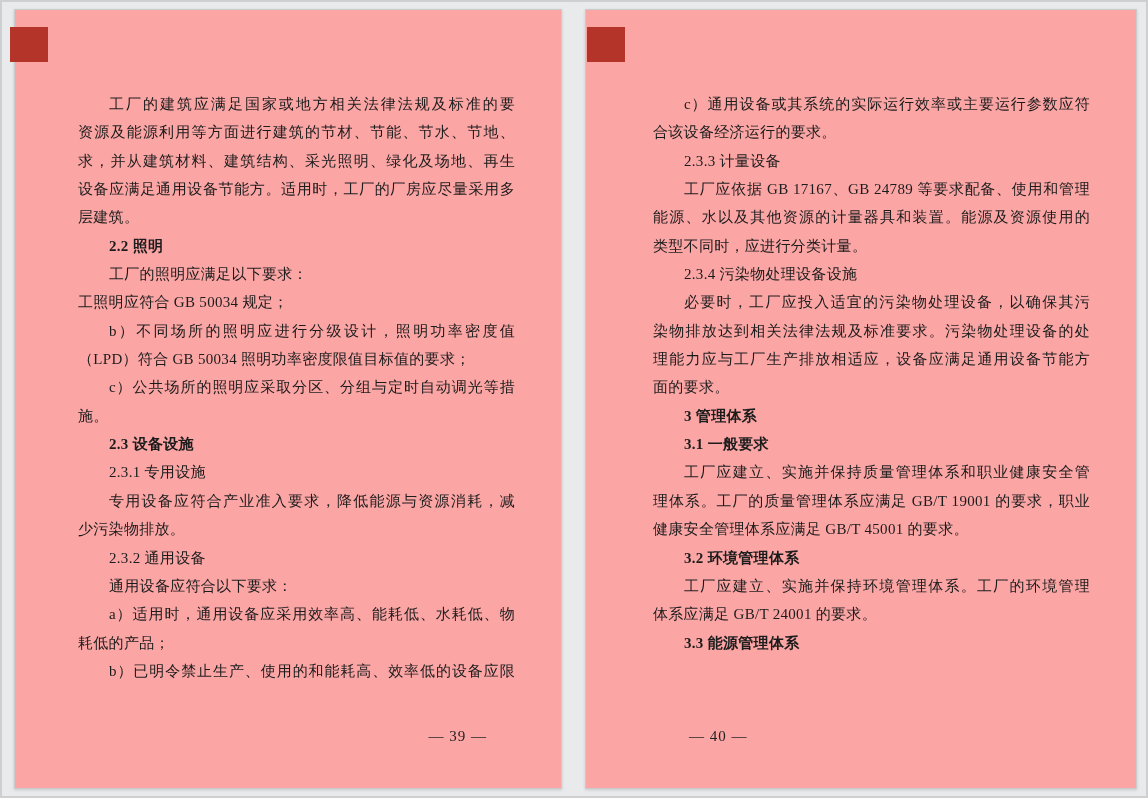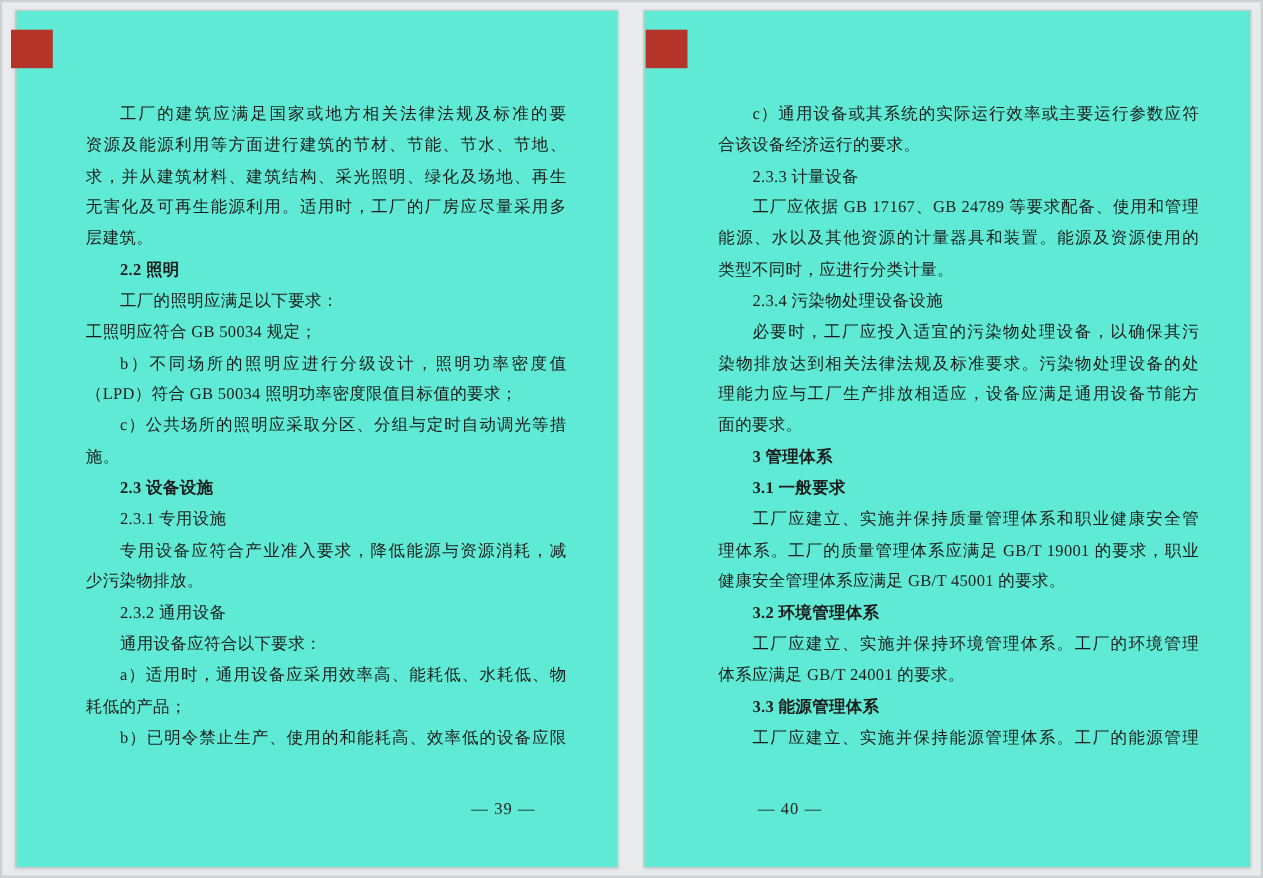--- a/index.html
+++ b/index.html
@@ -10,21 +10,21 @@
     font-family: "Liberation Serif", "DejaVu Serif", serif;
   }
   .canvas-frame {
     position: absolute; inset: 0;
     border: 2px solid #cdcfd1;
     pointer-events: none;
     box-sizing: border-box;
   }
   .page {
     position: absolute; top: 9px; height: 780px;
-    background: #5eead4;
+    background: #fca5a5;
     border: 1px solid #c9cbcd;
     box-sizing: border-box;
     box-shadow: 0 1px 3px rgba(0,0,0,0.14);
   }
   .page-left  { left: 14px;  width: 548px; }
   .page-right { left: 585px; width: 552px; }
 
   .stamp {
     position: absolute; top: 17px;
     width: 38px; height: 35px;
@@ -67,21 +67,21 @@
 <body style="background: rgb(233, 234, 236);">
 
 <div class="canvas-frame"></div>
 
 <div class="page page-left">
   <div class="stamp" style="background: rgb(181, 52, 42);"></div>
   <div class="text-block" style="color: rgb(28, 28, 28);">
       <div class="line justify indent">工厂的建筑应满足国家或地方相关法律法规及标准的要</div>
       <div class="line justify">资源及能源利用等方面进行建筑的节材、节能、节水、节地、</div>
       <div class="line justify">求，并从建筑材料、建筑结构、采光照明、绿化及场地、再生</div>
-      <div class="line justify">无害化及可再生能源利用。适用时，工厂的厂房应尽量采用多</div>
+      <div class="line justify">设备应满足通用设备节能方。适用时，工厂的厂房应尽量采用多</div>
       <div class="line">层建筑。</div>
       <div class="line indent bold">2.2 照明</div>
       <div class="line indent">工厂的照明应满足以下要求：</div>
       <div class="line">工照明应符合 GB 50034 规定；</div>
       <div class="line justify indent">b）不同场所的照明应进行分级设计，照明功率密度值</div>
       <div class="line">（LPD）符合 GB 50034 照明功率密度限值目标值的要求；</div>
       <div class="line justify indent">c）公共场所的照明应采取分区、分组与定时自动调光等措</div>
       <div class="line">施。</div>
       <div class="line indent bold">2.3 设备设施</div>
       <div class="line indent">2.3.1 专用设施</div>
@@ -112,16 +112,15 @@
       <div class="line">面的要求。</div>
       <div class="line indent bold">3 管理体系</div>
       <div class="line indent bold">3.1 一般要求</div>
       <div class="line justify indent">工厂应建立、实施并保持质量管理体系和职业健康安全管</div>
       <div class="line justify">理体系。工厂的质量管理体系应满足 GB/T 19001 的要求，职业</div>
       <div class="line">健康安全管理体系应满足 GB/T 45001 的要求。</div>
       <div class="line indent bold">3.2 环境管理体系</div>
       <div class="line justify indent">工厂应建立、实施并保持环境管理体系。工厂的环境管理</div>
       <div class="line">体系应满足 GB/T 24001 的要求。</div>
       <div class="line indent bold">3.3 能源管理体系</div>
-      <div class="line justify indent">工厂应建立、实施并保持能源管理体系。工厂的能源管理</div>
     </div>
   <div class="footer">— 40 —</div>
 </div>
 
 </body></html>

